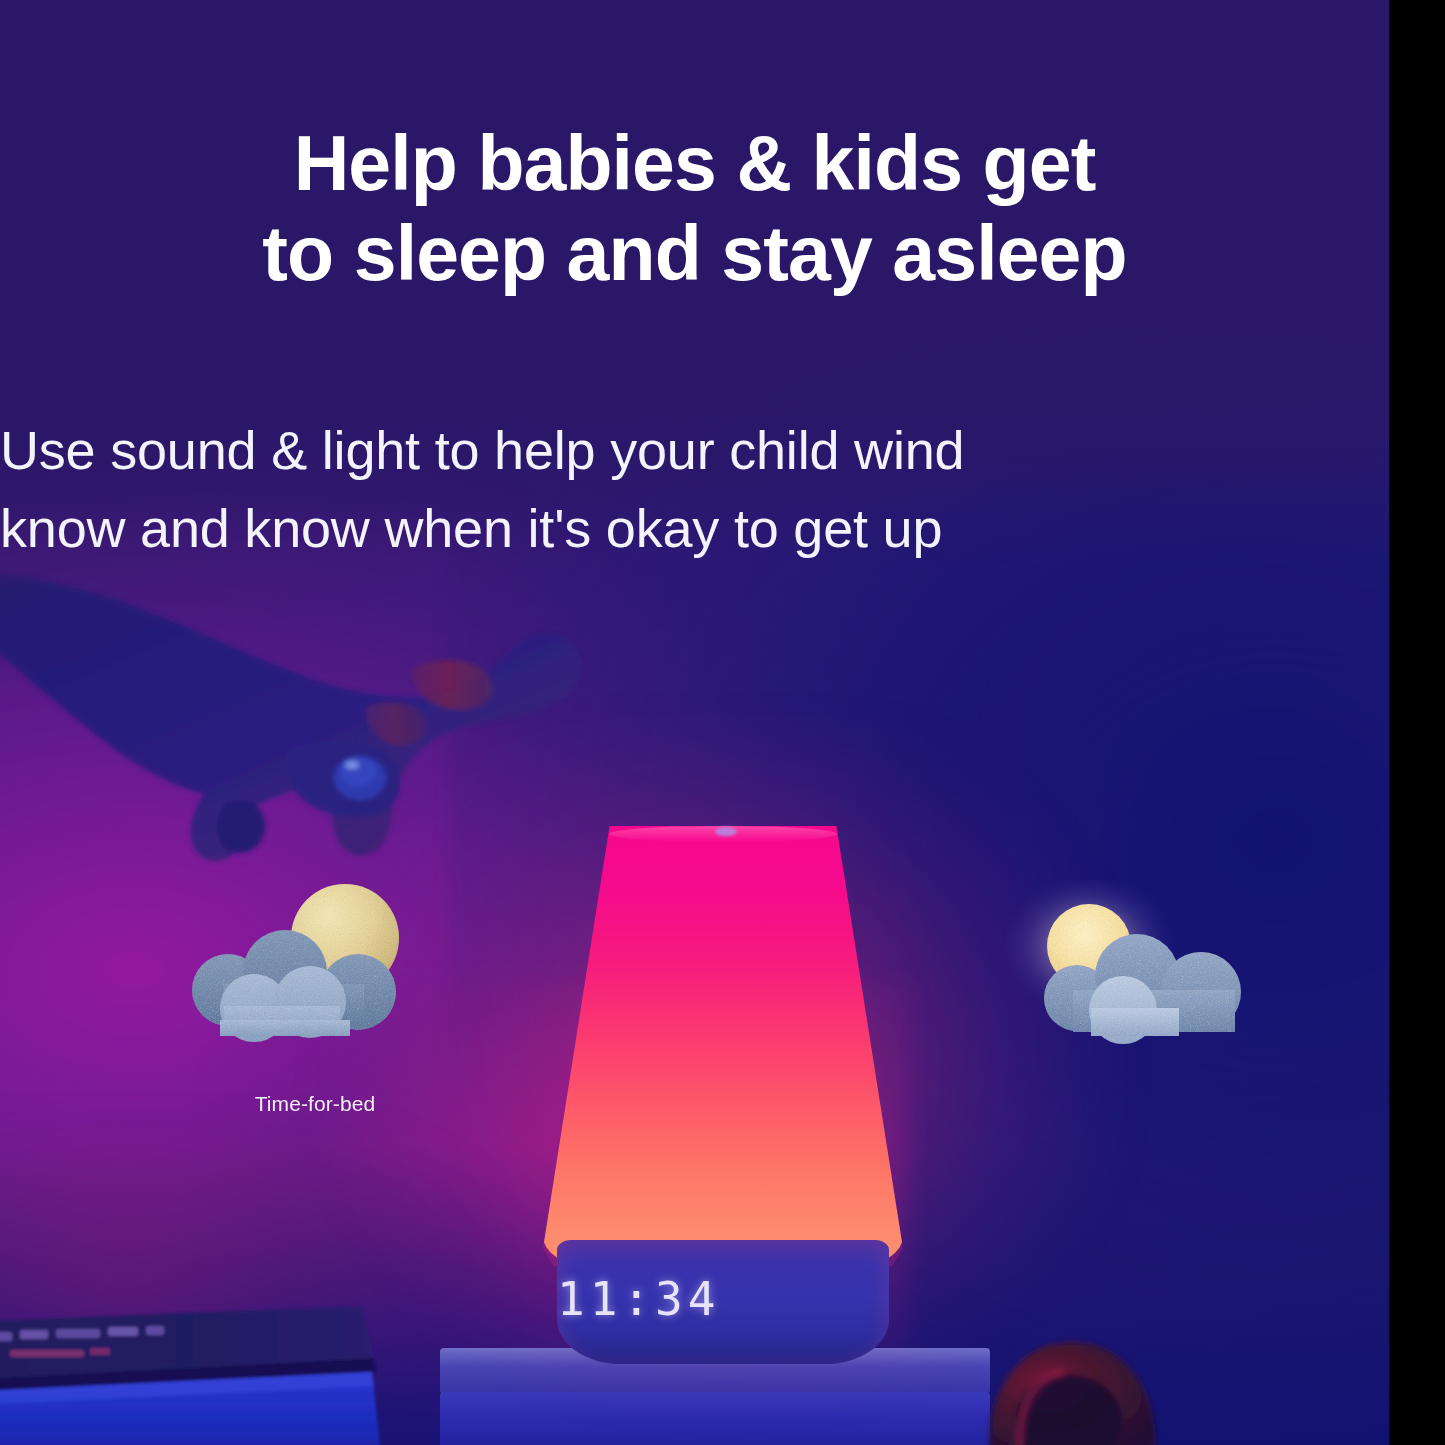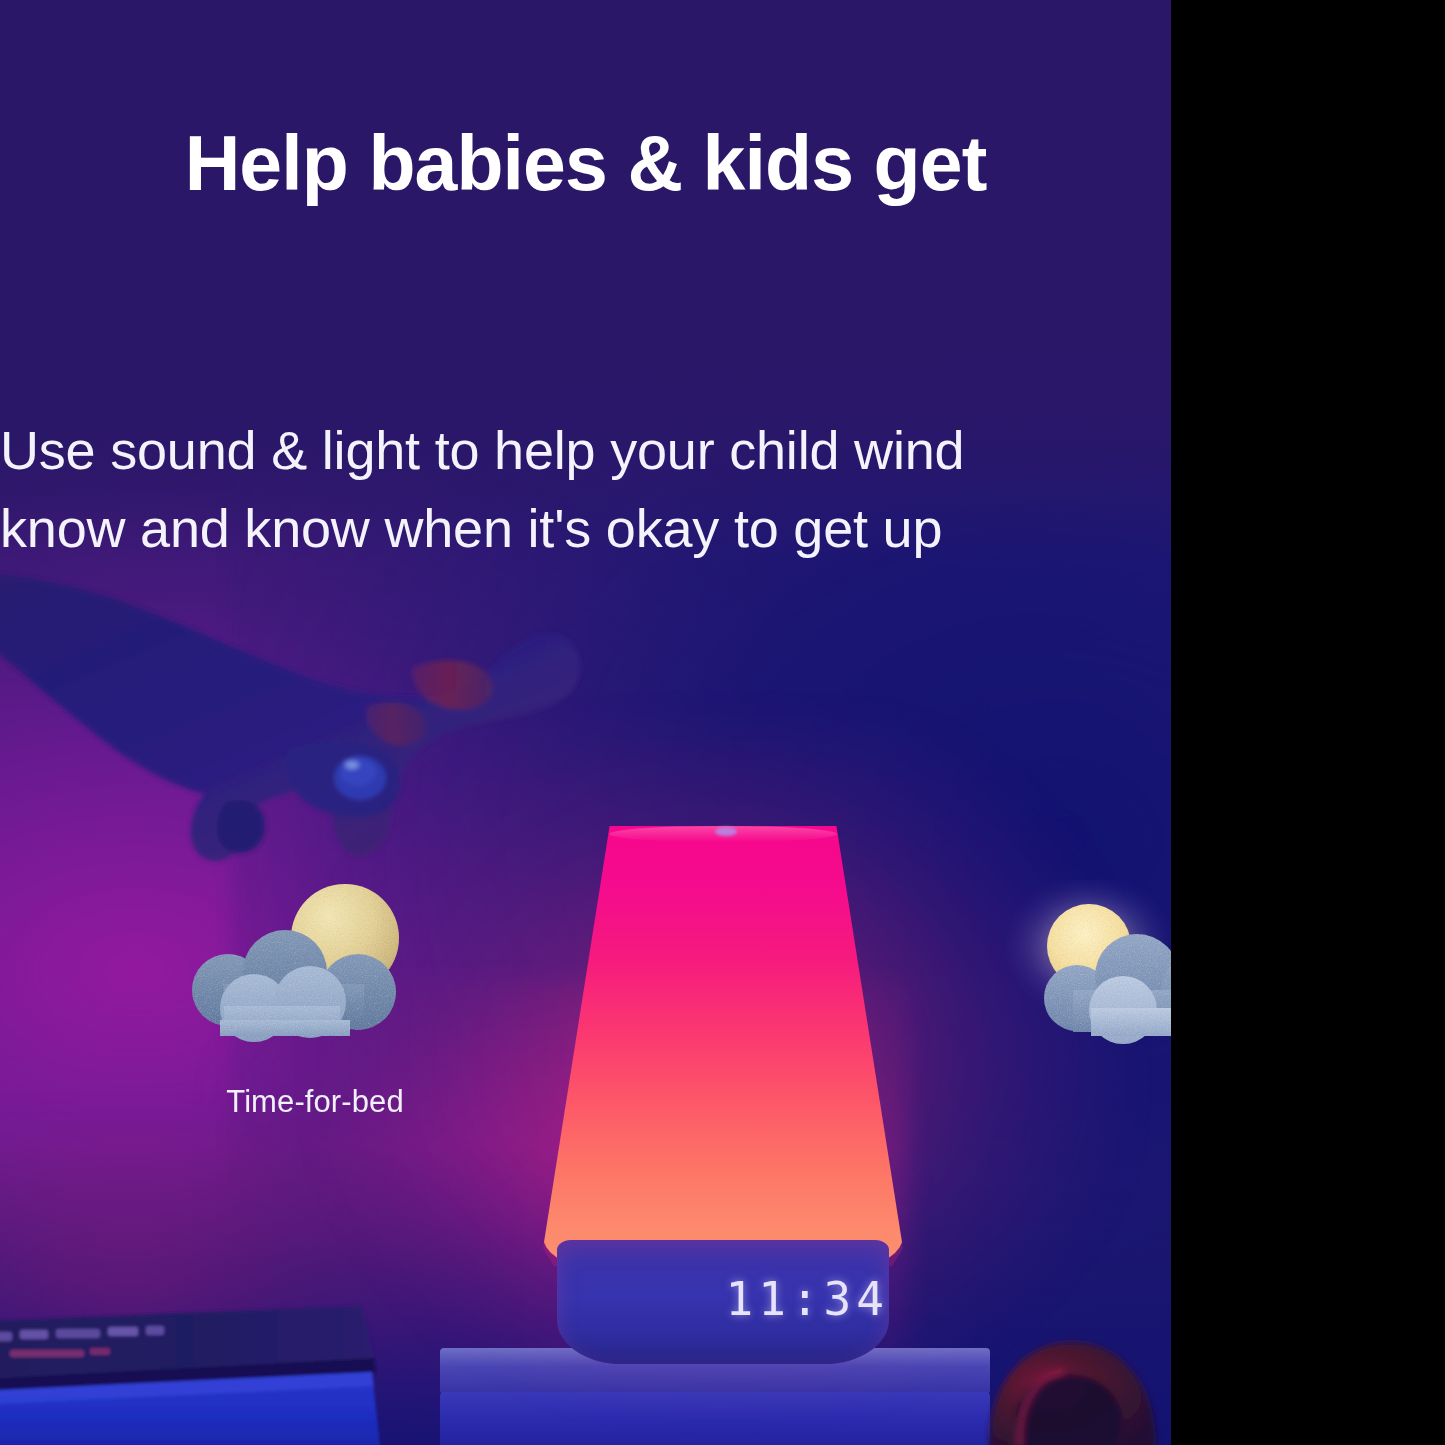--- a/index.html
+++ b/index.html
@@ -6,21 +6,21 @@
     margin: 0;
     padding: 0;
     background: #000;
   }
   body {
     font-family: "Liberation Sans", sans-serif;
   }
 
   #scene {
     position: relative;
-    width: 1171px;
+    width: 1389px;
     height: 1445px;
     overflow: hidden;
     background: #ef4444;
     text-decoration: underline;
   }
 
   
   .bg-base {
     position: absolute;
     inset: 0;
@@ -241,21 +241,21 @@
     border-radius: 50%;
     background: radial-gradient(ellipse at 50% 40%, rgba(10,8,50,0.72), rgba(10,8,50,0) 72%);
     filter: blur(5px);
   }
   .lamp-clock {
     position: absolute;
     left: 0;
     top: 446px;
     width: 332px;
     margin-left: 14px;
-    text-align: right;
+    text-align: left;
     color: #e6e3fb;
     font-family: "DejaVu Sans Mono", monospace;
     font-size: 46px;
     letter-spacing: 5px;
     font-weight: 400;
     text-shadow: 0 0 8px rgba(220,216,255,0.55);
     z-index: 3;
   }
 
   
@@ -310,43 +310,44 @@
     position: absolute;
     z-index: 35;
     text-align: center;
   }
   .icon-block.left  { left: 180px; top: 880px; width: 270px; }
   .icon-block.right { left: 1005px; top: 880px; width: 270px; }
 
   .icon-art { position: relative; width: 270px; height: 180px; margin: 0 auto; }
 
   .icon-label {
-    margin-top: 24px;
+    margin-top: 32px;
     color: #f2f0fa;
-    font-size: 31px;
+    font-size: 21px;
     font-weight: 400;
     letter-spacing: 0.1px;
     white-space: nowrap;
   }
 </style>
 </head>
 <body>
 
 <div id="scene">
 
   <div class="bg-base"></div>
   <div class="bg-purple-left"></div>
   <div class="bg-navy-right"></div>
   <div class="bg-magenta"></div>
   <div class="bg-pink-bl"></div>
   <div class="bg-floor"></div>
   <div class="bg-top-flat"></div>
 
   <div class="headline">
     <span class="ln">Help babies &amp; kids get</span>
+    <span class="ln">to sleep and stay asleep</span>
   </div>
 
   <div class="subhead">
     <span class="ln">Use sound &amp; light to help your child wind</span>
     <span class="ln">know and know when it's okay to get up</span>
   </div>
 
   <div class="hand-wrap">
     <svg width="720" height="340" viewBox="0 0 720 340" xmlns="http://www.w3.org/2000/svg">
       <defs>

